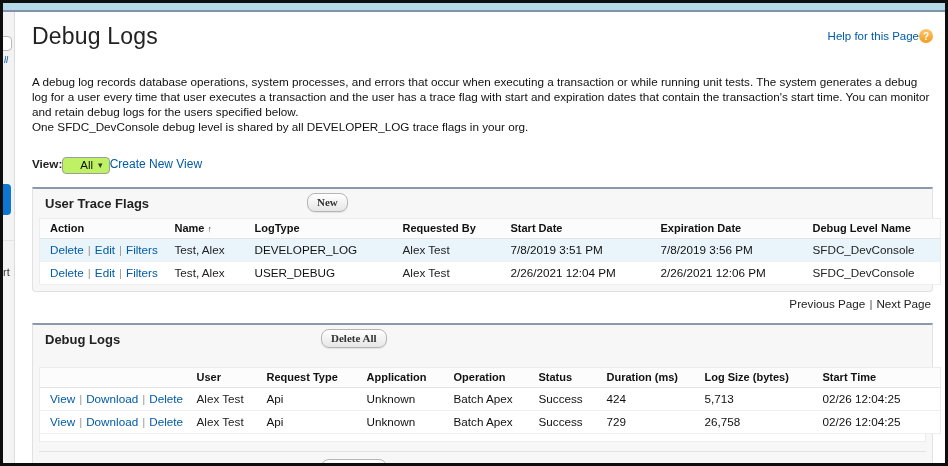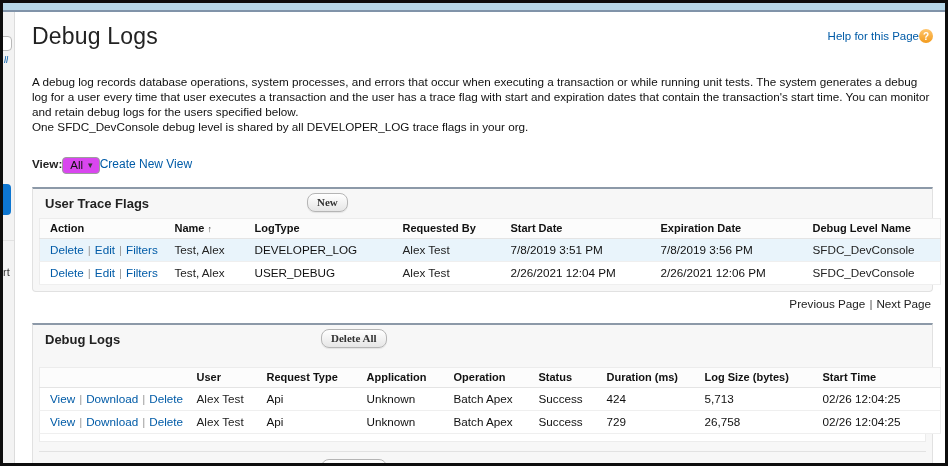--- a/index.html
+++ b/index.html
@@ -29,21 +29,21 @@
   .page-header { position:relative; margin-top:11px; }
   h1.page-title { font-size:23px; font-weight:400; color:#222; letter-spacing:0.2px; }
   .help { position:absolute; right:0; top:6px; font-size:11.5px; display:flex; align-items:center; }
   .help a { color:#015ba7; text-decoration:none; cursor:pointer; }
   .help-icon { width:14px; height:14px; border-radius:50%; background:linear-gradient(#ffc66e,#f29b1d); color:#fff; font-size:10px; font-weight:bold; display:inline-flex; align-items:center; justify-content:center; cursor:pointer; }
 
   .desc { margin-top:24px; font-size:11.7px; line-height:15px; color:#111; max-width:898px; }
 
   .view-bar { margin-top:23px; display:flex; align-items:flex-start; font-size:11.7px; }
   .view-label { font-weight:bold; color:#222; }
-  .select { display:inline-flex; align-items:center; gap:5px; border:1px solid #9d9d9d; border-radius:4px; background:#d946ef; padding:1px 6px 2px 7px; font-size:11.5px; color:#111; cursor:pointer; }
+  .select { display:inline-flex; align-items:center; gap:5px; border:1px solid #9d9d9d; border-radius:4px; background:#bef264; padding:1px 6px 2px 17px; font-size:11.5px; color:#111; cursor:pointer; }
   .select .chev { font-size:9px; color:#333; }
   a.link { color:#015ba7; text-decoration:none; font-size:12px; cursor:pointer; }
 
   .panel { margin-top:13px; background:#f7f7f7; border:1px solid #e1e1e1; border-top:2px solid #8c99a8; border-radius:0 0 4px 4px; padding:0 6px 6px 6px; width:901px; }
   .panel-head { position:relative; height:29px; display:flex; align-items:center; padding:0 6px; }
   .panel-title { font-size:13px; font-weight:bold; color:#222; }
 
   .btn { font-family:Liberation Serif, serif; font-size:11px; font-weight:bold; color:#333;
          background:linear-gradient(#ffffff,#e6e6e6); border:1px solid #b5b5b5; border-radius:8px;
          padding:2px 9px 3px 9px; cursor:pointer; box-shadow:0 1px 1px rgba(0,0,0,0.08); }

